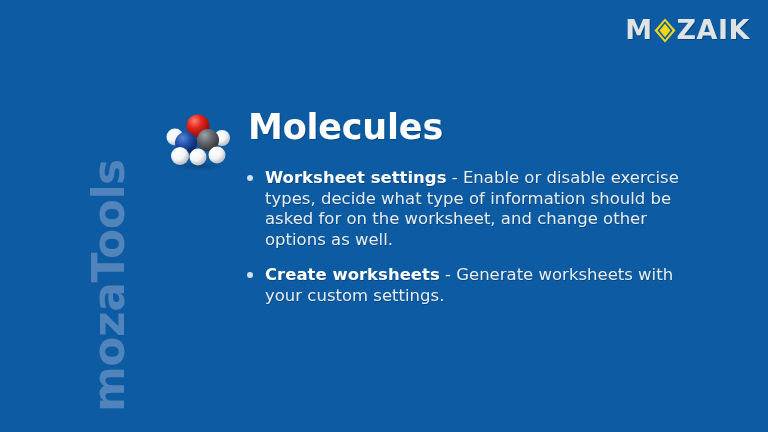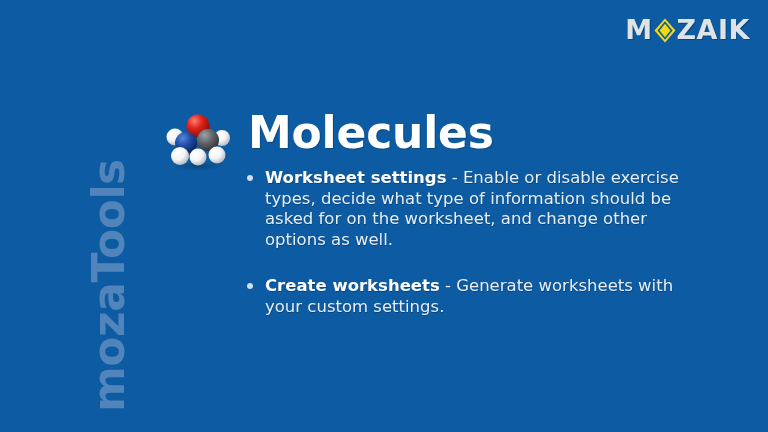--- a/index.html
+++ b/index.html
@@ -91,40 +91,40 @@
     width: 76px;
     height: 62px;
   }
 
   #page-title {
     position: absolute;
     left: 88px;
     top: 2px;
     font-family: "DejaVu Sans", sans-serif;
     font-weight: bold;
-    font-size: 44px;
+    font-size: 35px;
     color: #ffffff;
     text-shadow: 1px 1px 1px rgba(0,0,0,0.22);
     letter-spacing: -0.2px;
   }
 
   
   #feature-list {
     position: absolute;
     left: 85px;
     top: 63px;
     width: 455px;
     list-style: none;
     margin: 0;
     padding: 0;
   }
   .feature-item {
     position: relative;
     padding-left: 20px;
-    margin-bottom: 26px;
+    margin-bottom: 15px;
     font-family: "DejaVu Sans", sans-serif;
     font-size: 16.5px;
     line-height: 20.5px;
     color: #e8eef5;
     text-shadow: 0.5px 0.5px 0.5px rgba(0,0,0,0.25);
   }
   .feature-item:last-child { margin-bottom: 8px; }
   .feature-bullet {
     position: absolute;
     left: 2px;

